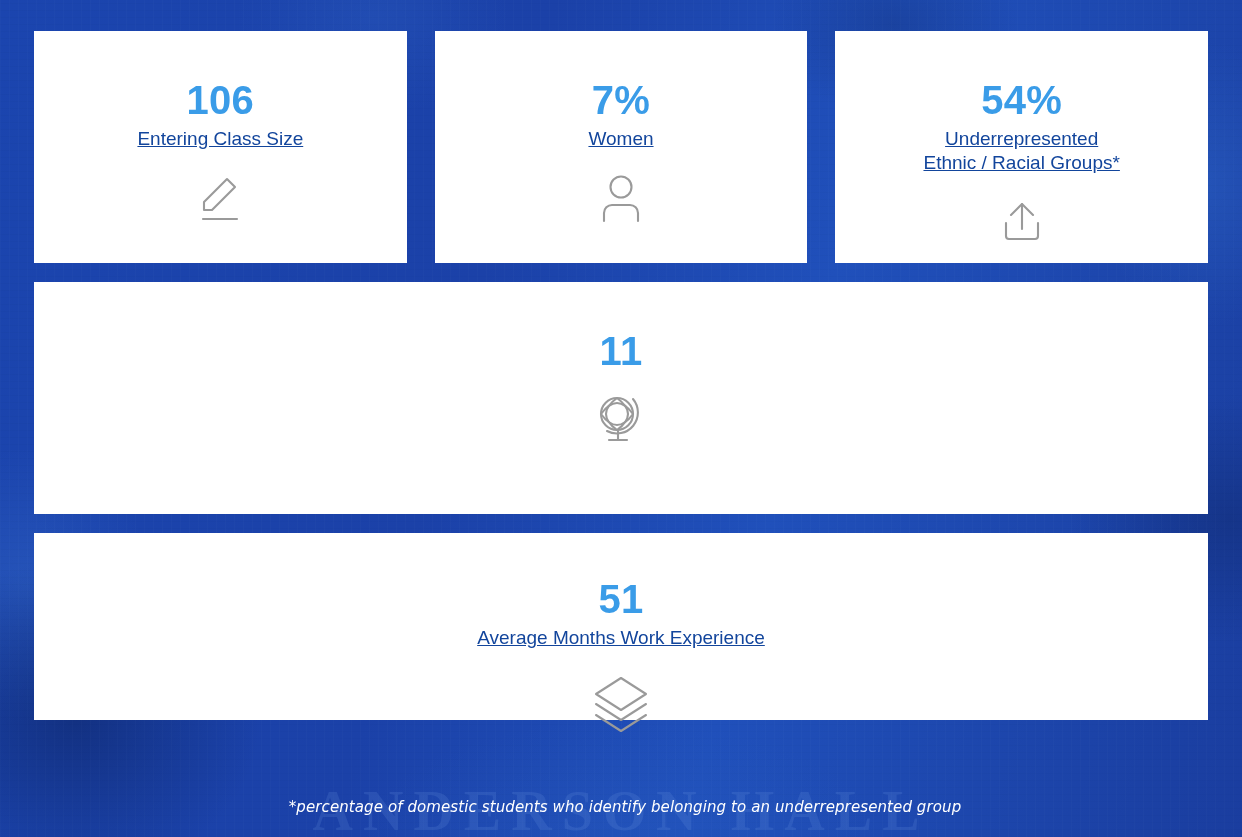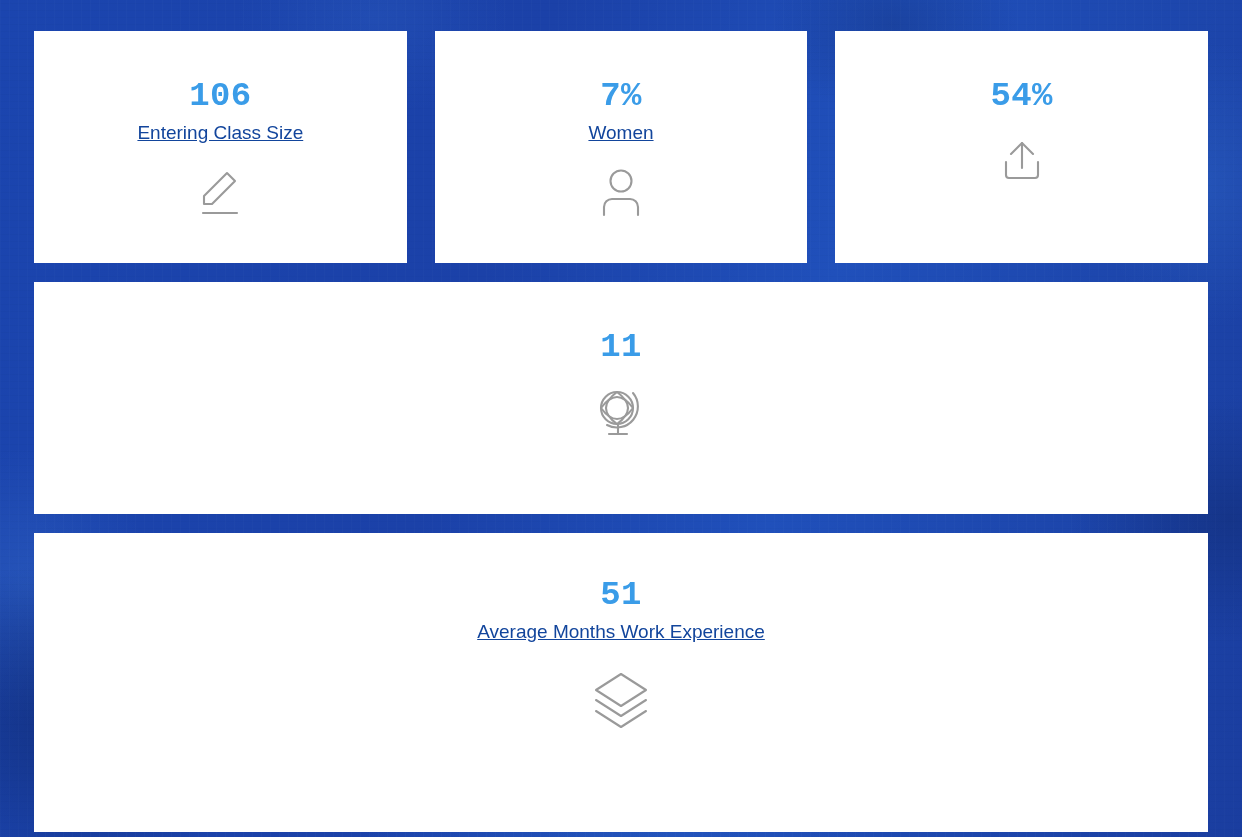--- a/index.html
+++ b/index.html
@@ -81,32 +81,31 @@
     min-width: 0;
     height: 232px;
     display: flex;
     flex-direction: column;
     align-items: center;
     justify-content: flex-start;
     padding-top: 48px;
   }
 
   .stat-card.wide {
-    height: 299px;
+    height: 187px;
     flex: 1 1 100%;
     padding-top: 45px;
   }
 
   .stat-value {
-    font-size: 34px;
+    font-size: 40px;
     font-weight: 700;
     color: #3a9ce8;
     line-height: 1.05;
     letter-spacing: 0.3px;
-    font-family: Liberation Mono, monospace;
   }
 
   .stat-label {
     font-size: 19px;
     font-weight: 400;
     color: #12459c;
     text-align: center;
     line-height: 1.28;
     margin-top: 6px;
     max-width: 92%;
@@ -177,20 +176,24 @@
       <div class="stat-icon">
         <svg width="58" height="58" viewBox="0 0 58 58">
           <circle class="ico-stroke" stroke-width="4" cx="29" cy="18" r="10.5"></circle>
           <path class="ico-stroke" stroke-width="4" d="M12 52 L12 44 a8 8 0 0 1 8 -8 h18 a8 8 0 0 1 8 8 L46 52"></path>
         </svg>
       </div>
     </div>
 
     <div class="stat-card">
       <div class="stat-value">54%</div>
+      <div class="stat-label">
+        <span>Underrepresented</span><br>
+        <span>Ethnic / Racial Groups*</span>
+      </div>
       <div class="stat-icon">
         <svg width="54" height="54" viewBox="0 0 54 54">
           <line class="ico-stroke" stroke-width="3.6" x1="27" y1="8" x2="27" y2="33"></line>
           <polyline class="ico-stroke" stroke-width="3.6" points="16,19 27,8 38,19"></polyline>
           <path class="ico-stroke" stroke-width="3.6" d="M11 27 L11 40 a3 3 0 0 0 3 3 h26 a3 3 0 0 0 3 -3 L43 27"></path>
         </svg>
       </div>
     </div>
 
   </div>

